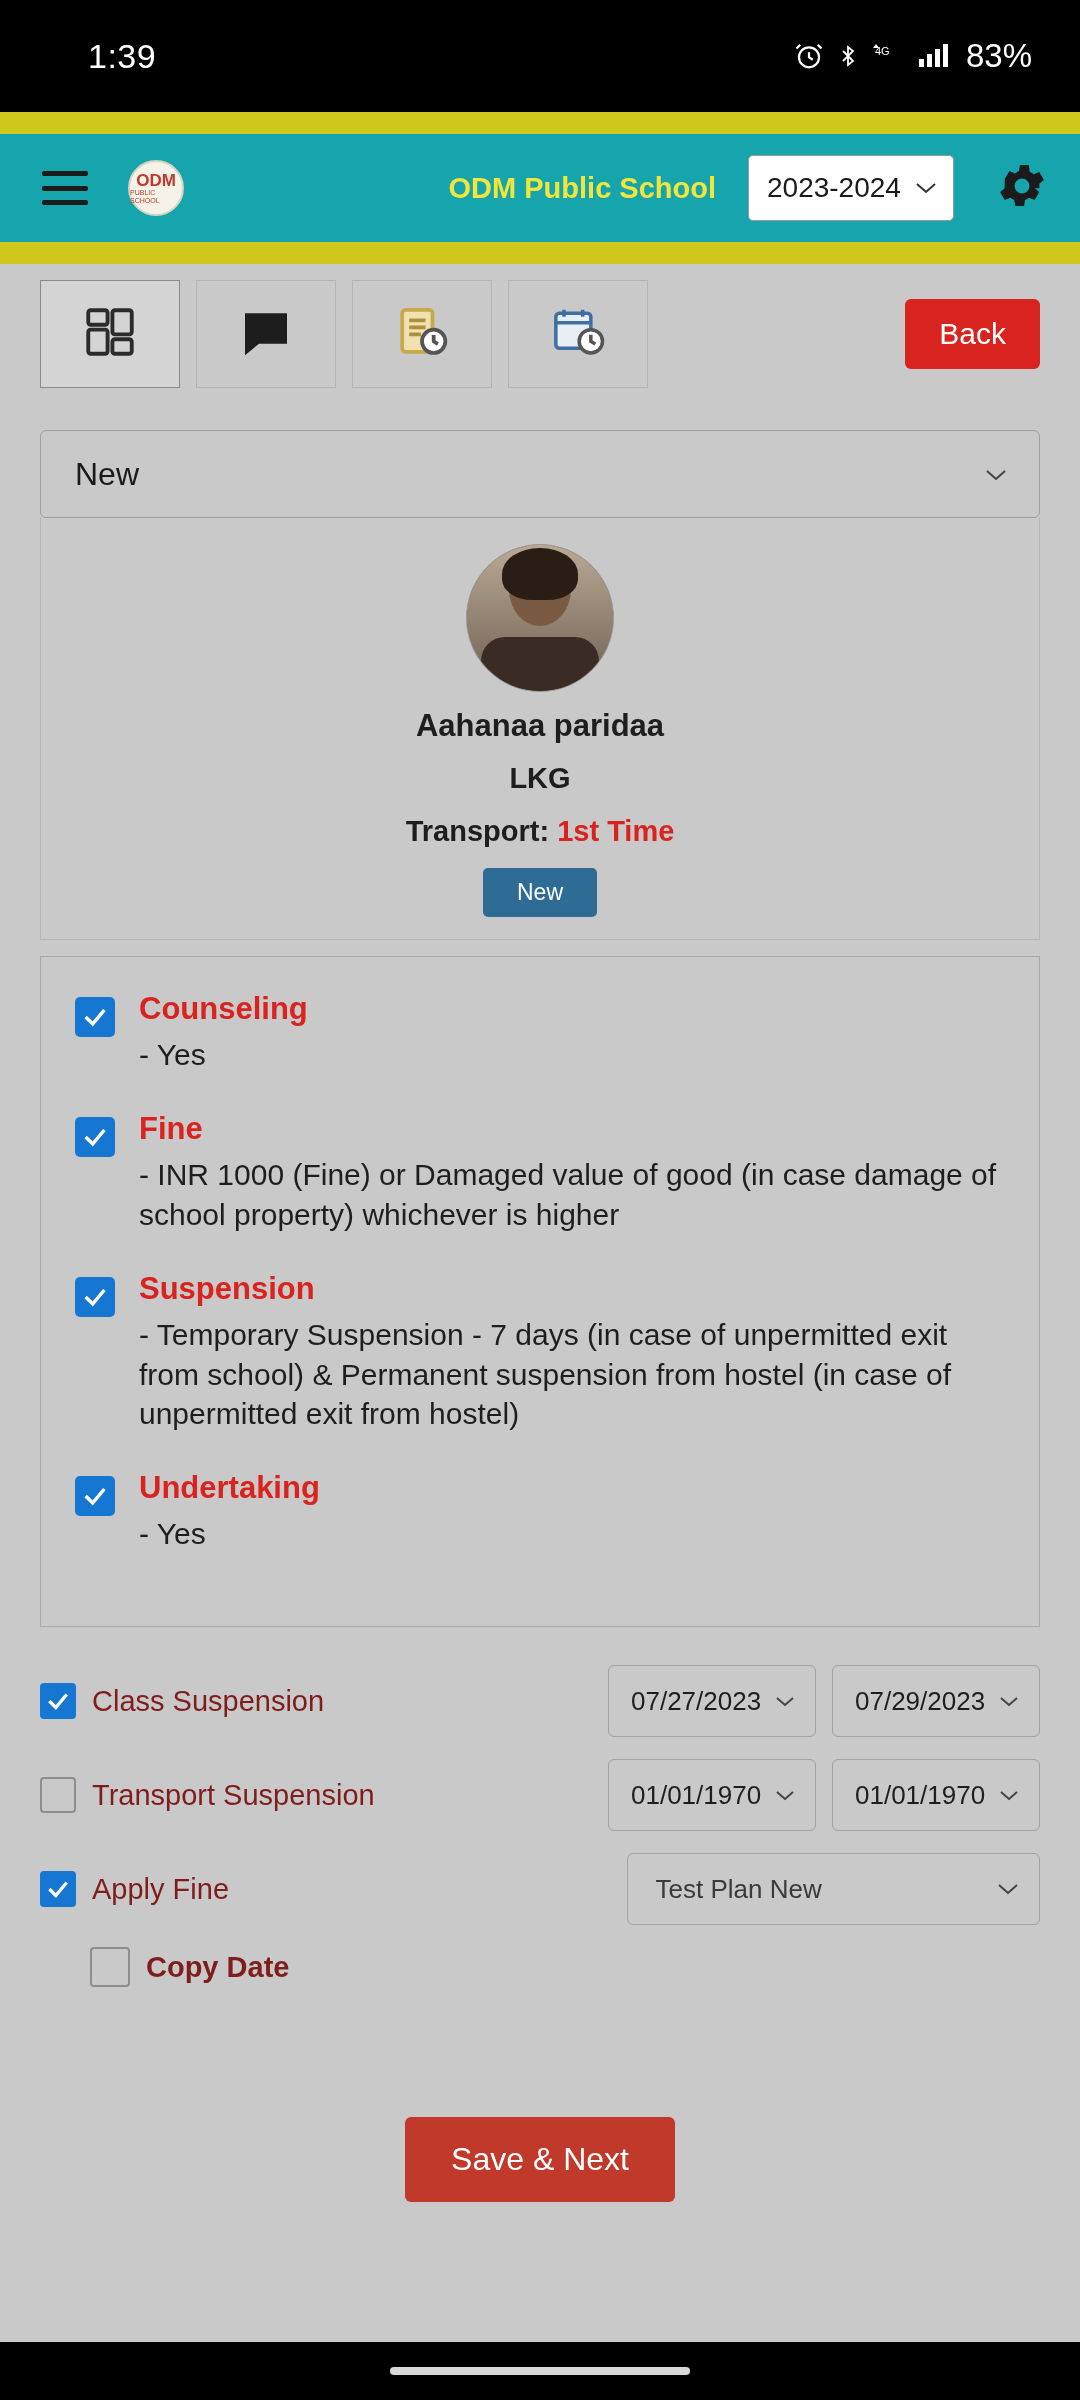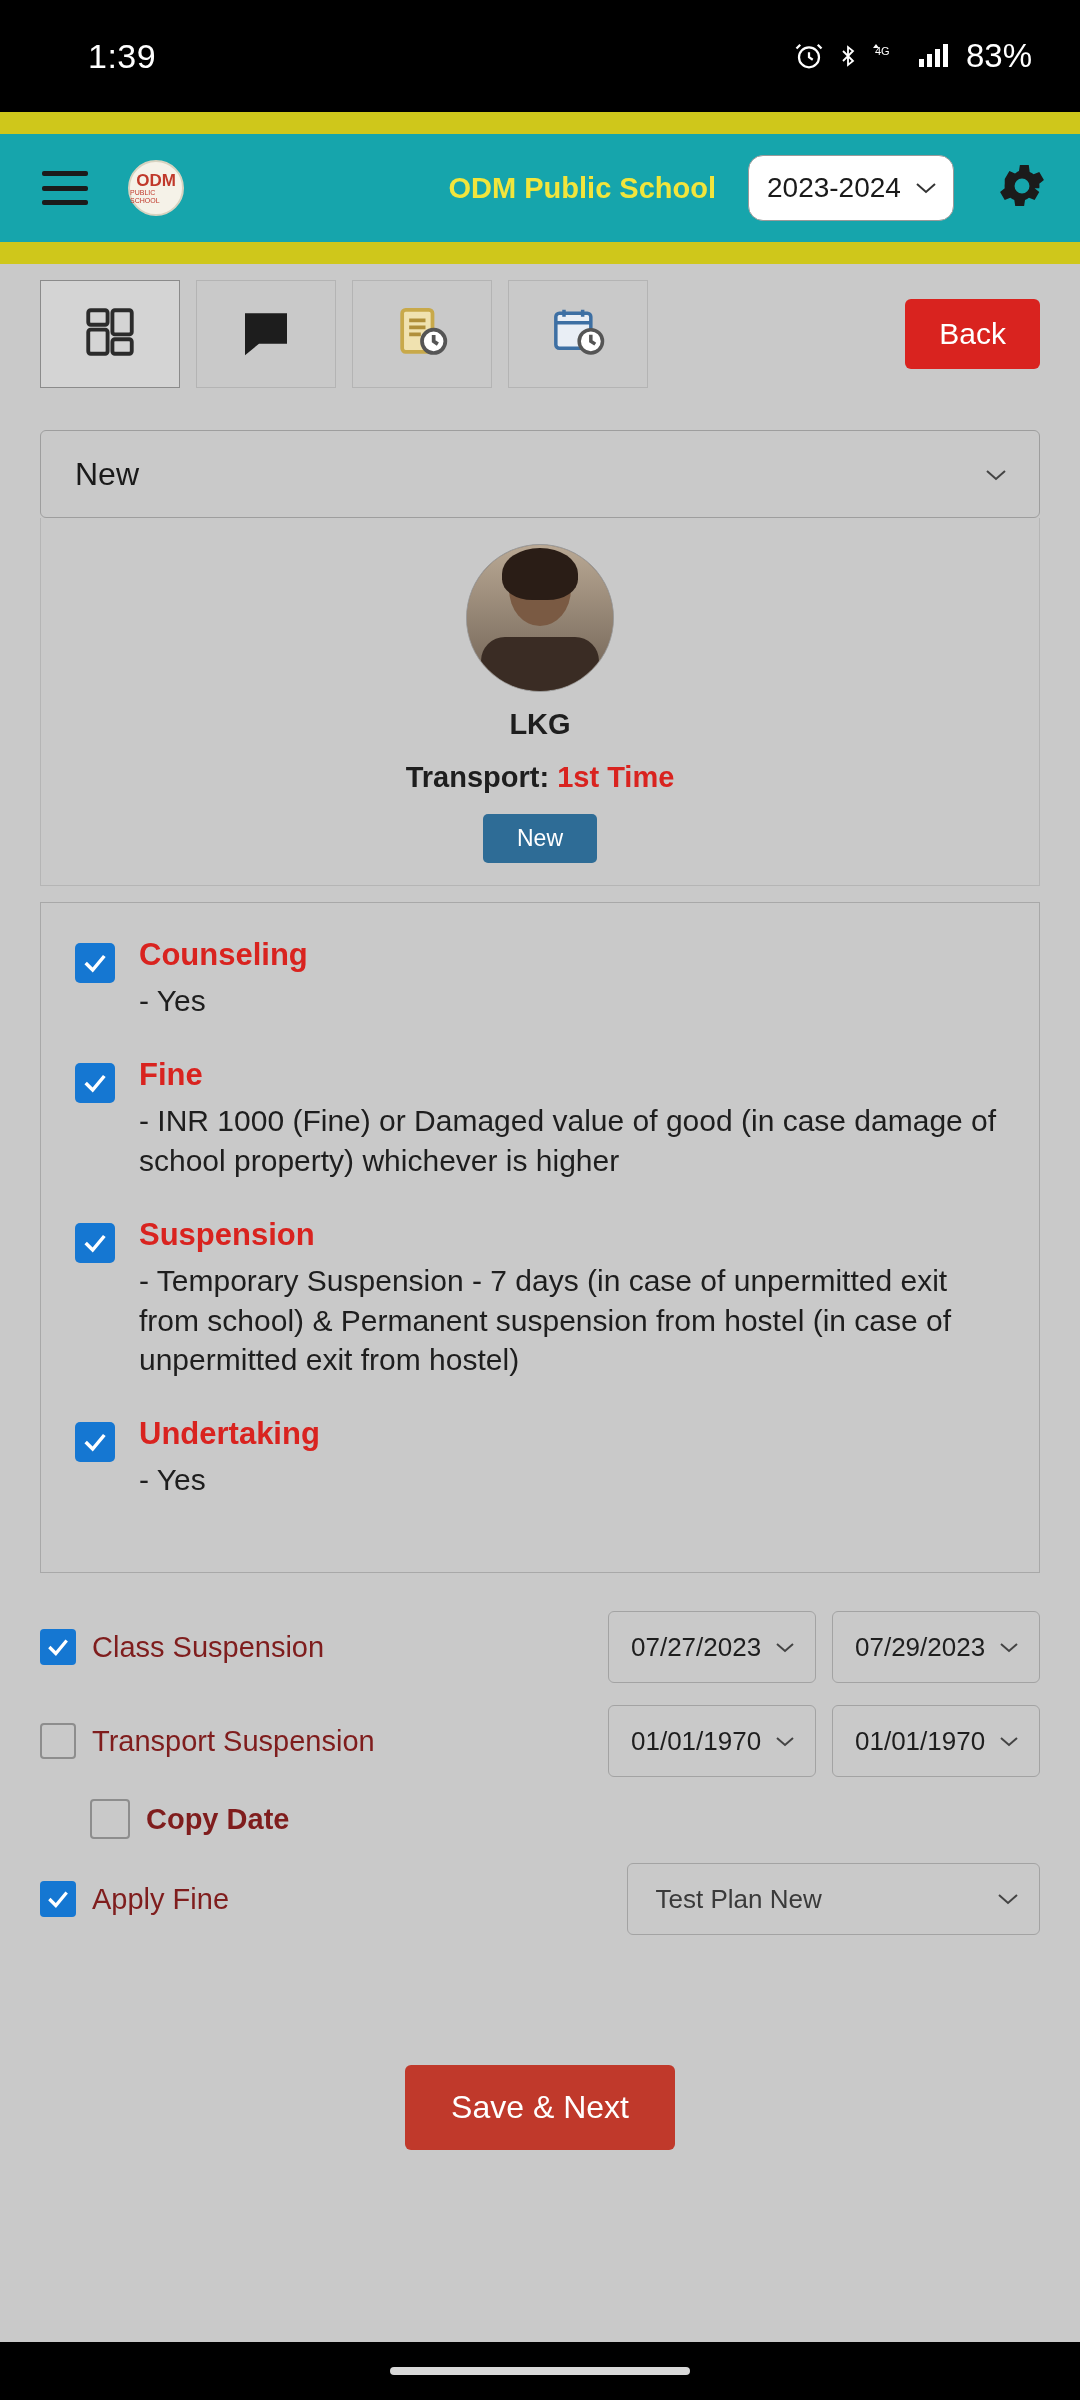--- a/index.html
+++ b/index.html
@@ -65,21 +65,21 @@
     flex: 1;
     text-align: right;
     color: #f2e53c;
     font-weight: bold;
     font-size: 29px;
     padding-right: 14px;
   }
   .year-select {
     background: #fff;
     border: 1px solid #9a9a9a;
-    border-radius: 15px;
+    border-radius: 5px;
     height: 66px;
     width: 206px;
     display: flex;
     align-items: center;
     justify-content: space-between;
     padding: 0 14px 0 18px;
     font-size: 28px;
     color: #1a1a1a;
   }
   .gear { margin-left: 22px; }
@@ -389,20 +389,21 @@
       </span>
     </div>
 
     <div class="student-card">
       <div class="avatar">
         <div class="bg"></div>
           <div class="body"></div>
           <div class="face"></div>
           <div class="hair"></div>
       </div>
+      <div class="stu-name">Aahanaa paridaa</div>
       <div class="stu-class">LKG</div>
       <div class="stu-freq">
         <span>Transport:</span>
         <span class="val">1st Time</span>
       </div>
       <span class="badge-new">New</span>
     </div>
 
     <div class="violations">
 
@@ -499,43 +500,43 @@
         <div class="date-sel">
           <span>01/01/1970</span>
           <span>
             <svg width="24" height="16" viewBox="0 0 24 16" fill="none" stroke="#444" stroke-width="2">
                 <path d="M4 4l8 7 8-7"></path>
               </svg>
           </span>
         </div>
       </div>
 
-      <div class="row copy-row">
-        <div class="chk-big"></div>
-        <div class="row-label bold">Copy Date</div>
-      </div>
-
       <div class="row">
         <div class="chk2">
           <svg viewBox="0 0 24 24" fill="none" stroke="#fff" stroke-width="3">
               <path d="M4 12l6 6L20 6"></path>
             </svg>
         </div>
         <div class="row-label">Apply Fine</div>
         <div class="spacer"></div>
         <div class="plan-sel">
           <span>Test Plan New</span>
           <span>
             <svg width="26" height="18" viewBox="0 0 26 18" fill="none" stroke="#444" stroke-width="2">
                 <path d="M4 5l9 8 9-8"></path>
               </svg>
           </span>
         </div>
       </div>
 
+      <div class="row copy-row">
+        <div class="chk-big"></div>
+        <div class="row-label bold">Copy Date</div>
+      </div>
+
     </div>
 
     <div class="save-wrap">
       <button class="save-btn">Save &amp; Next</button>
     </div>
 
   </div>
 
   <div class="navbar">
     <div class="pill"></div>

